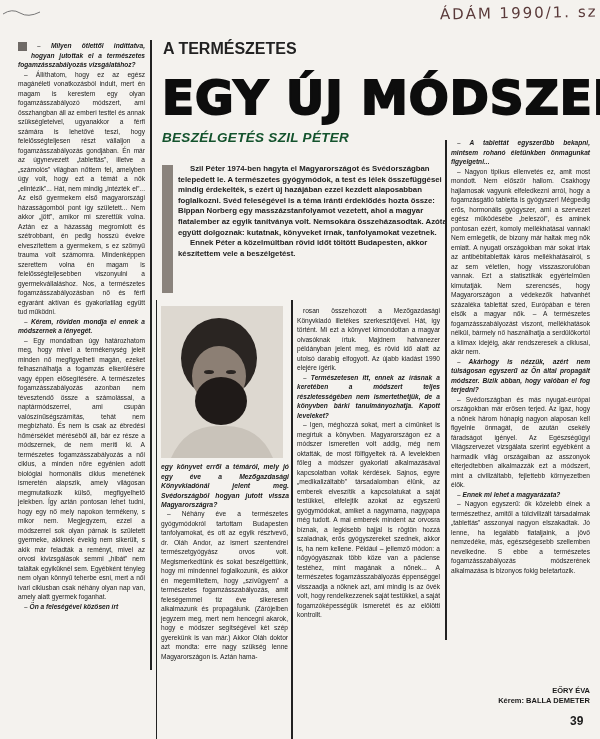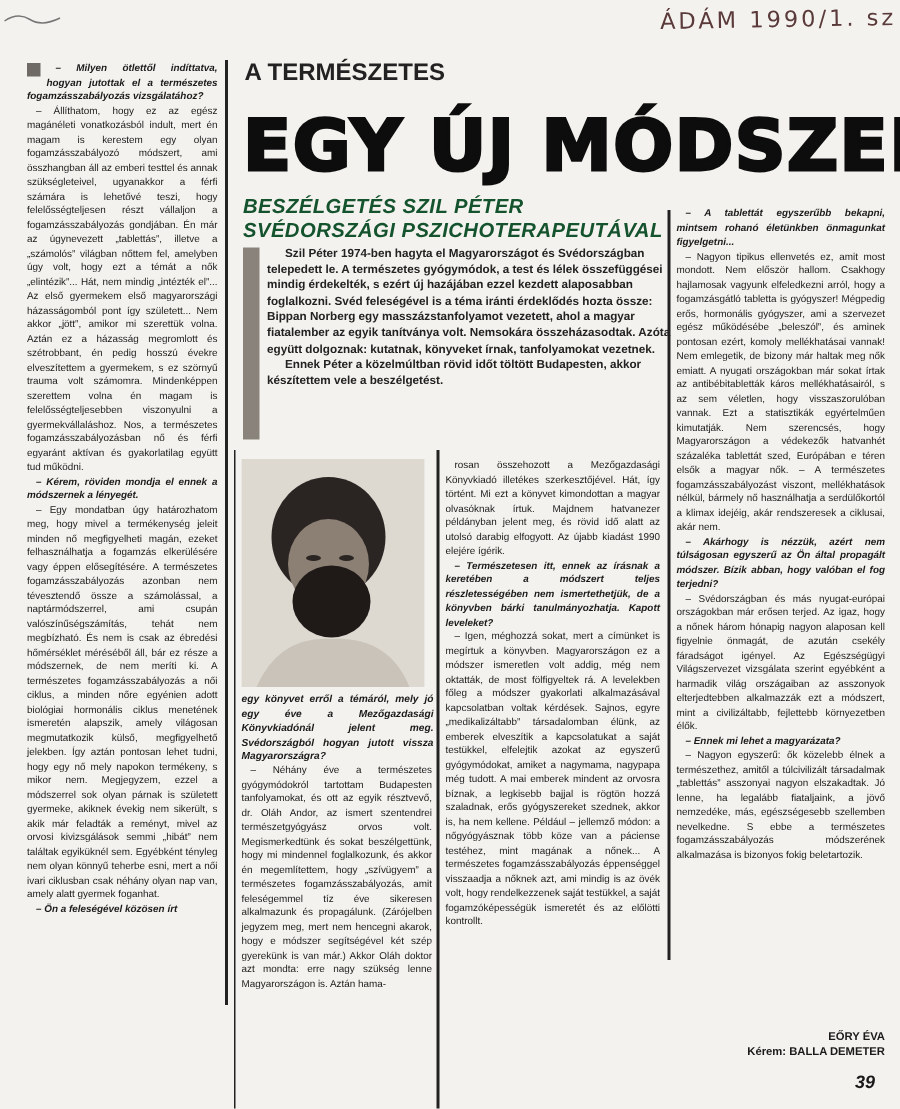--- a/index.html
+++ b/index.html
@@ -27,21 +27,21 @@
   .subhead { position:absolute; left:162px; top:130px; width:285px; font-style:italic; font-weight:bold; font-size:13.5px; line-height:16px; letter-spacing:0.3px; color:#14532d; }
   .lead-bar { position:absolute; left:162px; top:165px; width:11px; height:128px; background:#8a837c; }
   .lead { position:absolute; left:178px; top:164px; width:270px; font-weight:bold; font-size:7.8px; line-height:10.6px; color:#222; }
   .lead p { margin:0; text-indent:12px; }
   .photo { position:absolute; left:161px; top:306px; width:122px; height:152px; background:#e6e2dc; overflow:hidden; }
   .caption { position:absolute; left:161px; top:462px; width:128px; font-style:italic; font-weight:bold; font-size:6.8px; line-height:9.6px; text-align:justify; }
   .col2b { left:161px; top:509px; width:127px; }
   .col3 { left:297px; top:306px; width:143px; }
   .col4 { left:451px; top:138px; width:139px; }
   .byline { position:absolute; left:470px; top:686px; width:120px; text-align:right; font-weight:bold; font-size:7.5px; line-height:10px; }
-  .pagenum { position:absolute; left:570px; top:714px; font-weight:bold; font-style:italic; font-size:12px; }
+  .pagenum { position:absolute; left:570px; top:714px; font-weight:bold; font-size:12px; }
 </style>
 </head>
 <body>
 
 <div class="page">
   <svg class="scribble" viewBox="0 0 40 16">
       <path d="M1 10 Q10 4 18 9 T38 8" stroke="#777" fill="none" stroke-width="1"></path>
     </svg>
   <div class="handnote">ÁDÁM 1990/1. sz</div>
 
@@ -56,21 +56,20 @@
       </div>
   </div>
   <div class="vrule" style="left:150px;top:40px;height:630px;"></div>
 
   <div class="kicker">
     <div>A TERMÉSZETES</div>
   </div>
   <div class="headline">EGY ÚJ MÓDSZER</div>
   <div class="subhead">
     <div>BESZÉLGETÉS SZIL PÉTER</div>
-    <div>SVÉDORSZÁGI PSZICHOTERAPEUTÁVAL</div>
   </div>
 
   <div class="lead-bar"></div>
   <div class="lead">
     <p>Szil Péter 1974-ben hagyta el Magyarországot és Svédországban telepedett le. A természetes gyógymódok, a test és lélek összefüggései mindig érdekelték, s ezért új hazájában ezzel kezdett alaposabban foglalkozni. Svéd feleségével is a téma iránti érdeklődés hozta össze: Bippan Norberg egy masszázstanfolyamot vezetett, ahol a magyar fiatalember az egyik tanítványa volt. Nemsokára összeházasodtak. Azóta együtt dolgoznak: kutatnak, könyveket írnak, tanfolyamokat vezetnek.</p>
     <p>Ennek Péter a közelmúltban rövid időt töltött Budapesten, akkor készítettem vele a beszélgetést.</p>
   </div>
 
   <div class="photo">
     <svg width="122" height="152" viewBox="0 0 122 152">

